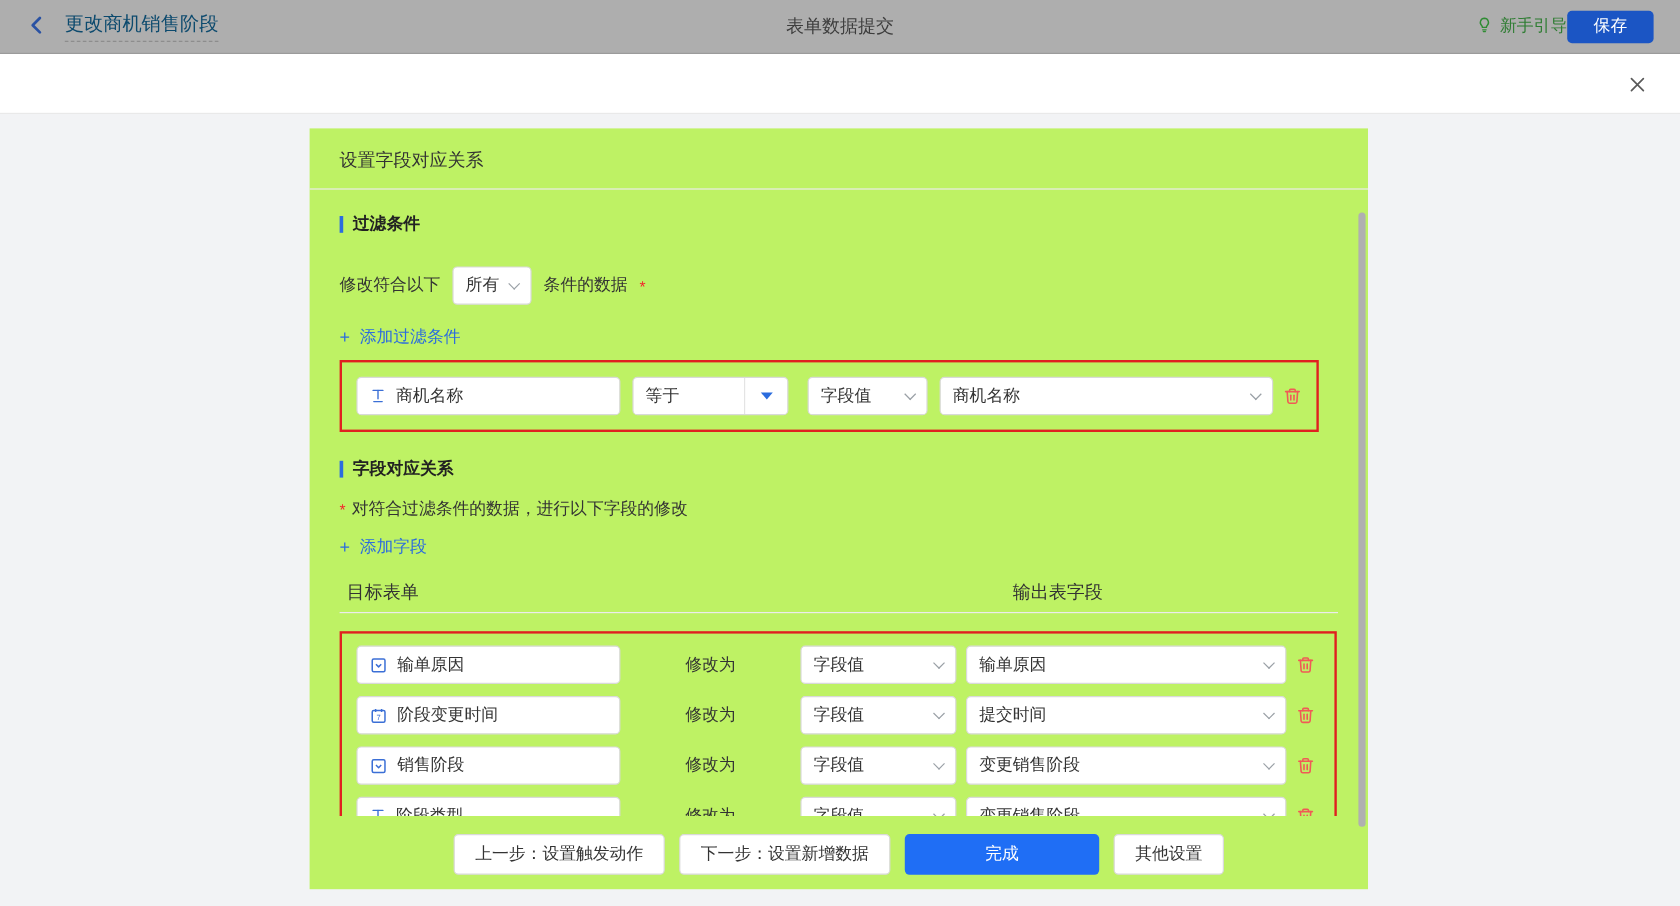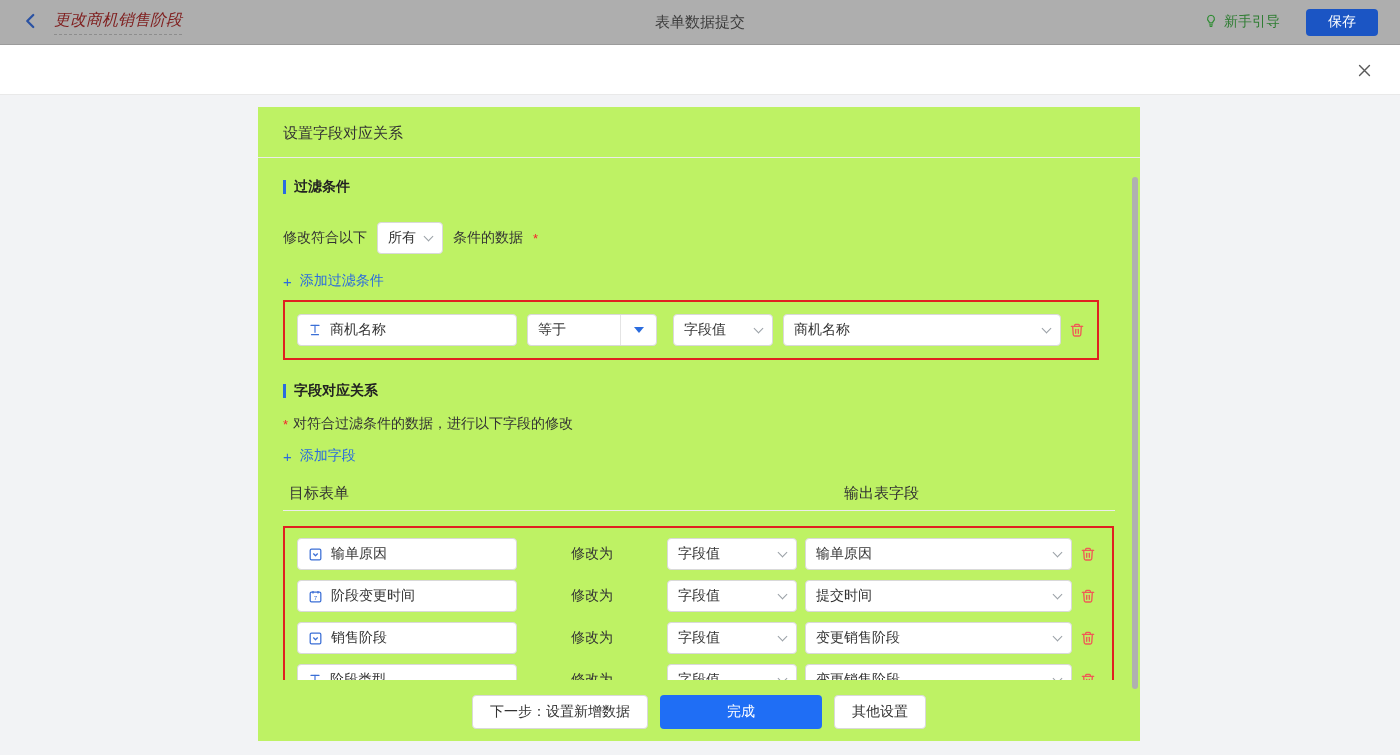--- a/index.html
+++ b/index.html
@@ -4,23 +4,23 @@
 <style>
   * { margin:0; padding:0; box-sizing:border-box; }
   html,body { width:1400px; height:755px; overflow:hidden; }
   body { font-family:"Liberation Sans","DejaVu Sans",sans-serif; font-size:14px; color:#333; background:#f2f3f5; position:relative; }
 
   
   .topbar { position:absolute; top:0; left:0; width:1400px; height:45px; background:#aeaeae;
             border-bottom:1px solid #9b9b9b; display:flex; align-items:center; padding:0 22px; }
   .topbar-left { display:flex; align-items:center; gap:14px; }
   .back-btn { display:flex; align-items:center; cursor:pointer; }
-  .flow-title { font-size:16px; color:#7f1d1d; border-bottom:1px dashed #8d8d8d; padding-bottom:3px;font-style:italic; }
+  .flow-title { font-size:16px; color:#0c4a6e; border-bottom:1px dashed #8d8d8d; padding-bottom:3px; }
   .topbar-center { position:absolute; left:0; right:0; text-align:center; font-size:15px; color:#3d3d3d; pointer-events:none; }
-  .topbar-right { margin-left:auto; display:flex; align-items:center; gap:26px; position:relative; z-index:2; }
+  .topbar-right { margin-left:auto; display:flex; align-items:center; position:relative; z-index:2; }
   .guide { display:flex; align-items:center; gap:6px; color:#2f7d33; font-size:14px; cursor:pointer; }
   .save-btn { background:#1b55c4; color:#fff; border:none; border-radius:4px; height:27px; padding:0 22px;
               font-size:14px; font-family:inherit; cursor:pointer; }
 
   
   .modal-head { position:absolute; top:45px; left:0; width:1400px; height:50px; background:#fff;
                 border-bottom:1px solid #e9e9e9; display:flex; align-items:center; justify-content:center; }
   .modal-title { font-size:18px; font-weight:700; color:#262626; }
   .modal-close { position:absolute; right:24px; top:13px; width:24px; height:24px; display:flex;
                  align-items:center; justify-content:center; cursor:pointer; color:#5a5a5a; }
@@ -328,20 +328,21 @@
                 <path d="M10 11v6"></path>
                 <path d="M14 11v6"></path>
               </svg>
           </button>
         </div>
 
       </div>
     </div>
 
     <div class="panel-footer">
+      <button class="pf-btn">上一步：设置触发动作</button>
       <button class="pf-btn">下一步：设置新增数据</button>
       <button class="pf-btn pf-primary">完成</button>
       <button class="pf-btn">其他设置</button>
     </div>
 
     <div class="scroll-thumb"></div>
   </div>
 </div>
 
 </body></html>

